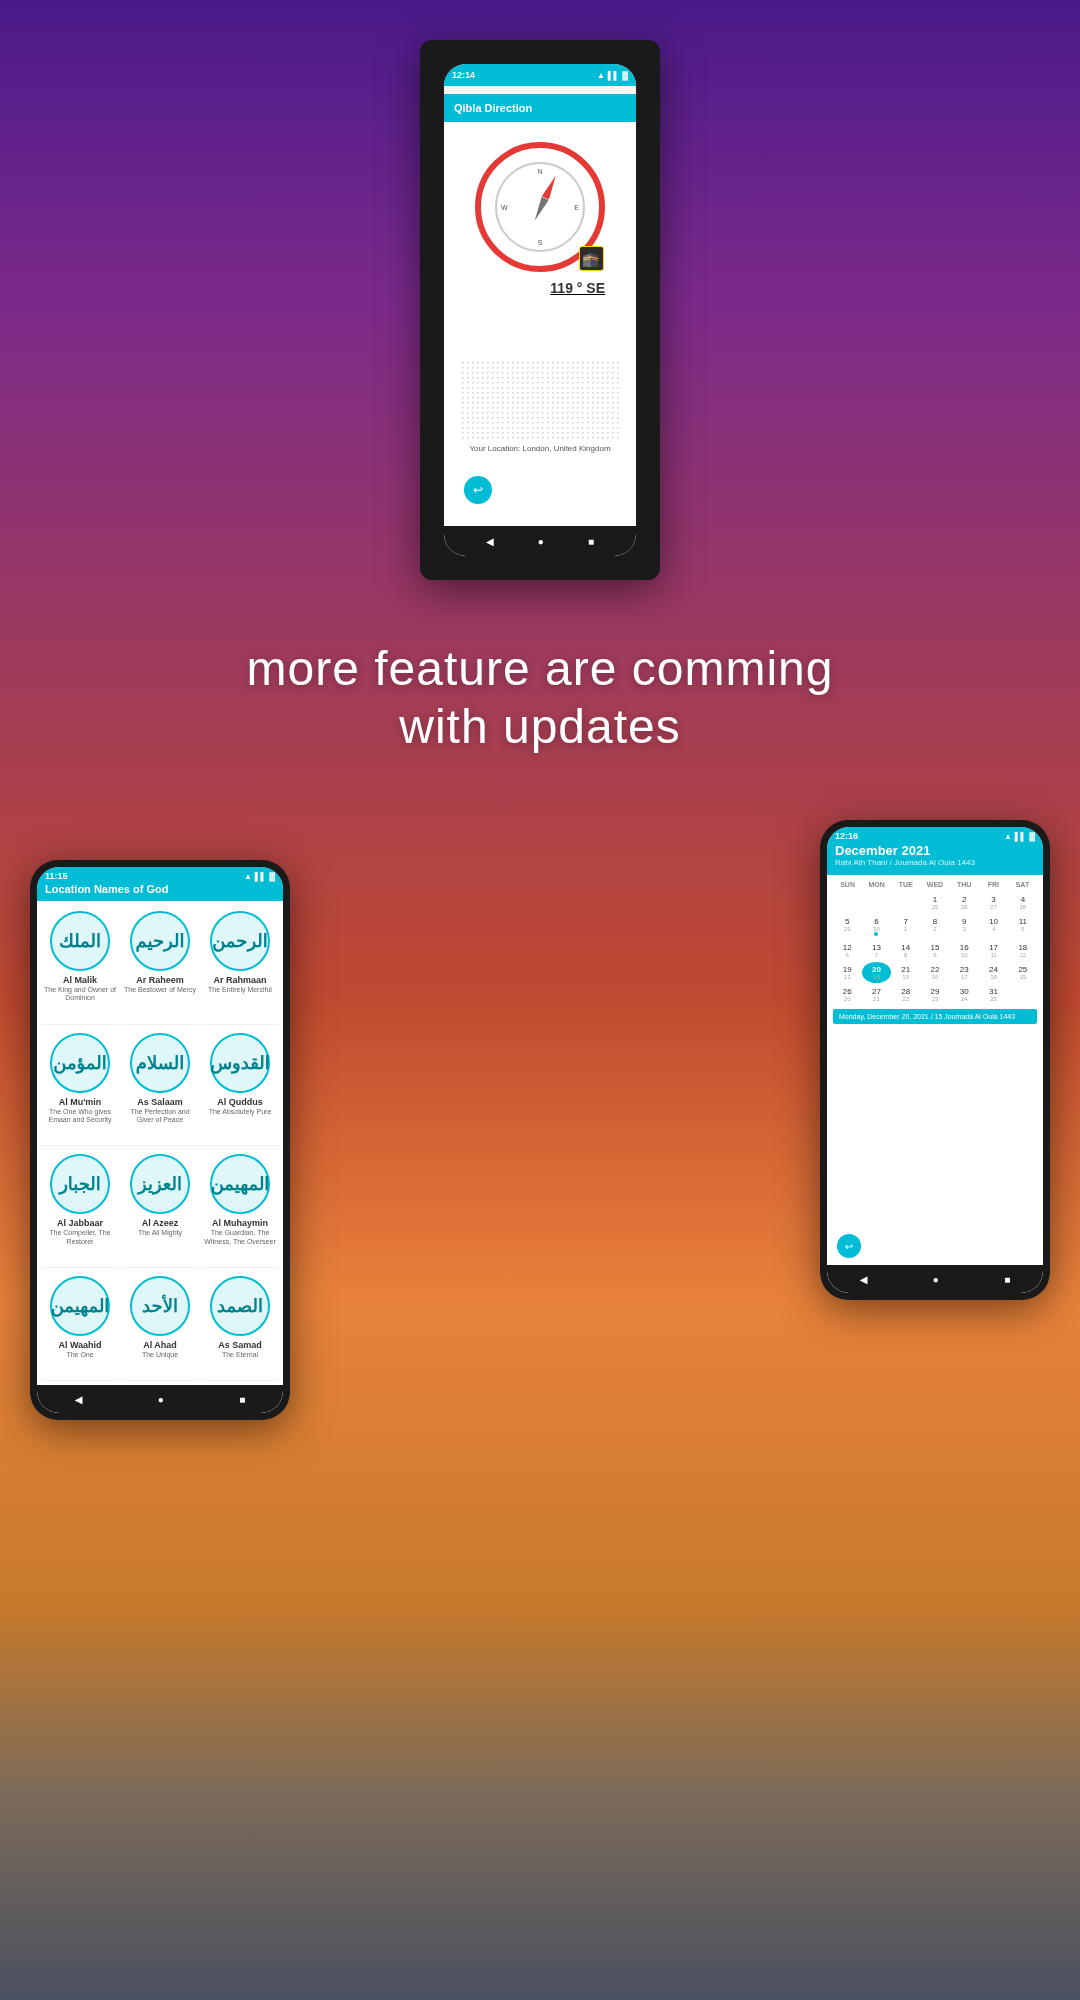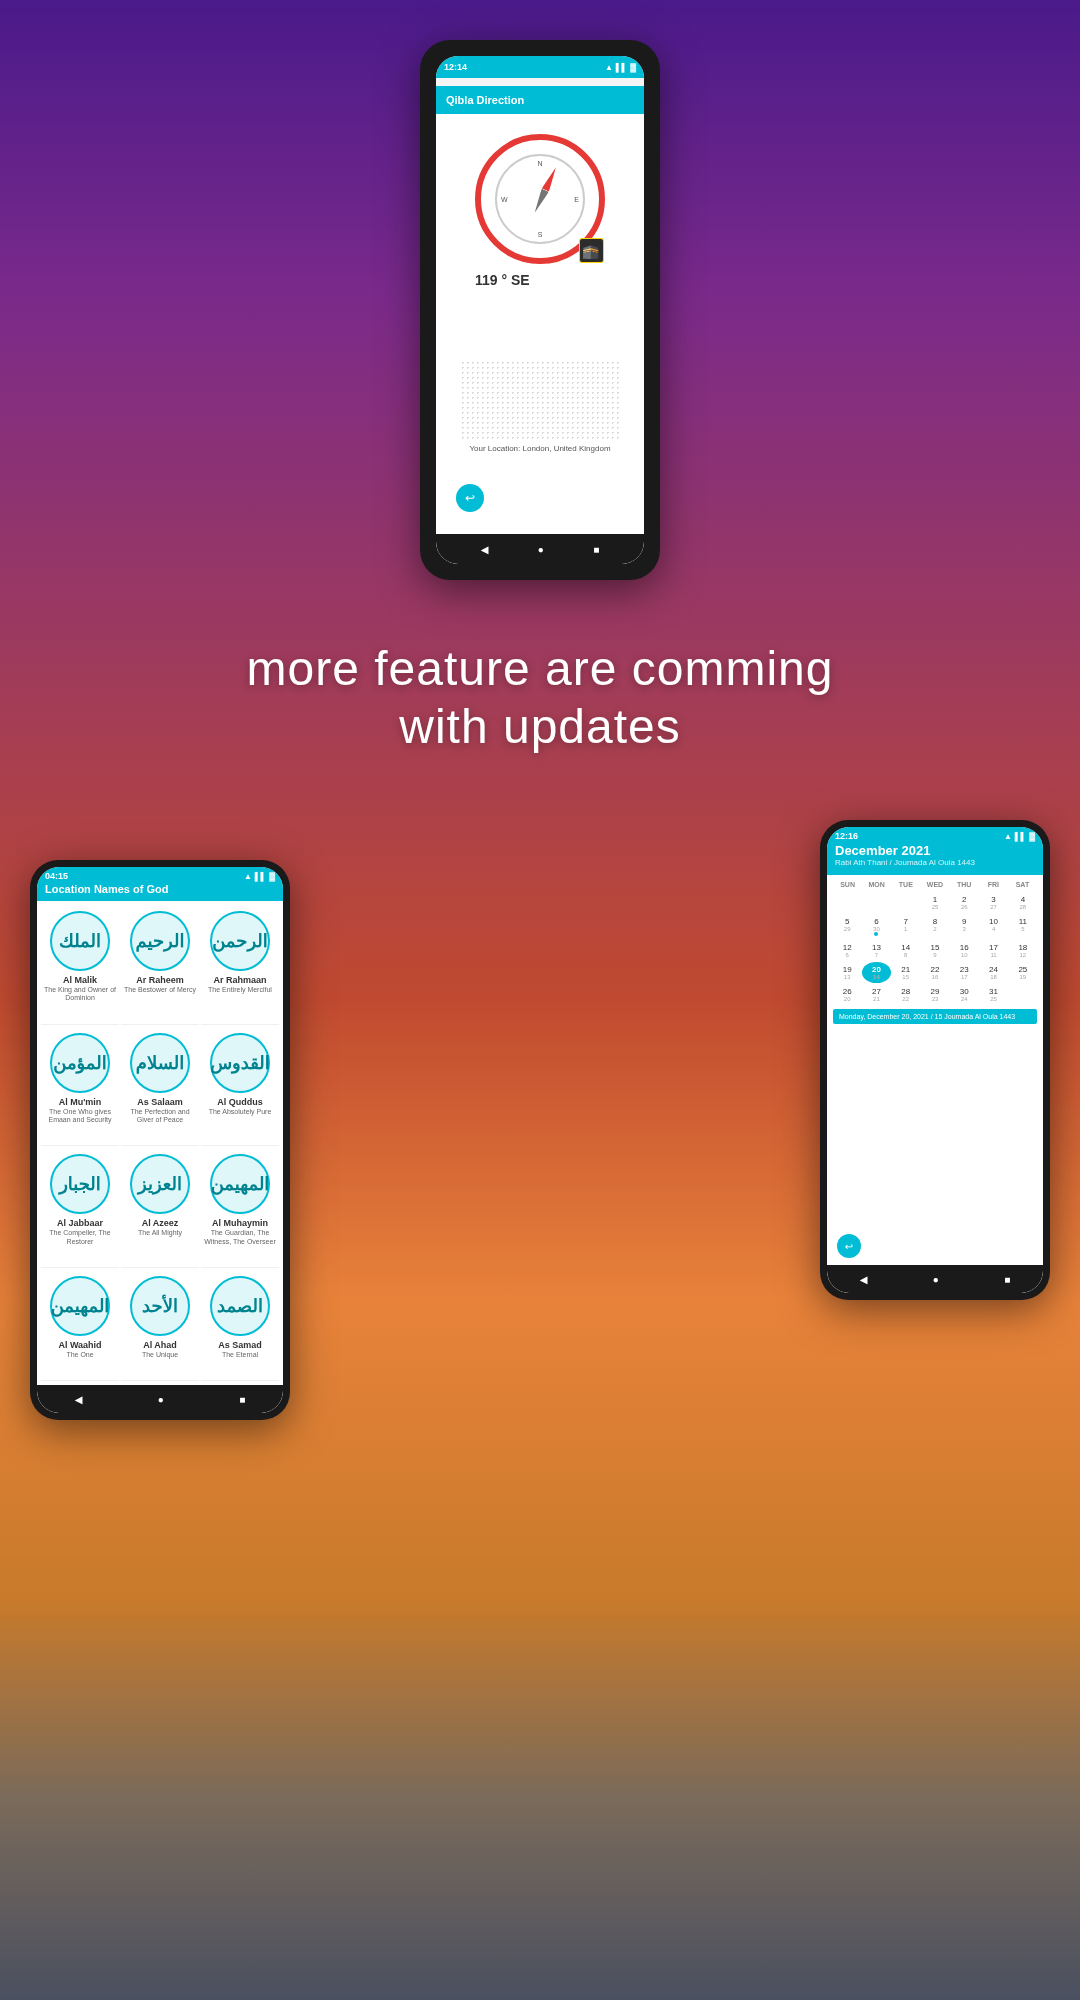--- a/index.html
+++ b/index.html
@@ -15,22 +15,22 @@
 
     
     .phone-top {
       position: absolute;
       top: 40px;
       left: 50%;
       transform: translateX(-50%);
       width: 240px;
       height: 540px;
       background: #1a1a1a;
-      border-radius: 30px;
-      padding: 16px;
+      border-radius: 12px;
+      padding: 24px;
       box-shadow: 0 10px 40px rgba(0,0,0,0.5);
     }
 
     .phone-top .screen {
       width: 100%;
       height: 100%;
       background: #f5f5f5;
       border-radius: 22px;
       overflow: hidden;
       display: flex;
@@ -79,22 +79,23 @@
       flex-direction: column;
       align-items: center;
       justify-content: space-around;
       padding: 10px;
     }
 
     
     .compass-container {
       display: flex;
       flex-direction: column;
-      align-items: flex-start;
+      align-items: flex-end;
       margin-top: 10px;
+      text-decoration: underline;
     }
 
     .compass-ring {
       width: 130px;
       height: 130px;
       border-radius: 50%;
       border: 6px solid #e53935;
       position: relative;
       display: flex;
       align-items: center;
@@ -529,21 +530,21 @@
 
 <div class="middle-text">
   <div>more feature are comming</div>
   <div>with updates</div>
 </div>
 
 <div class="phone-bottom-left">
   <div class="screen">
     <div class="names-toolbar">
       <div class="names-toolbar status-bar-inner" style="background:transparent; padding:0; margin-bottom:2px;">
-        <span class="status-time">04:15</span>
+        <span class="status-time">11:15</span>
         <div class="status-icons">
           <span>▲</span>
           <span>▌▌</span>
           <span>▓</span>
         </div>
       </div>
       <div class="title">Location Names of God</div>
     </div>
     <div class="names-grid" id="names-grid">
     <div class="name-card">

